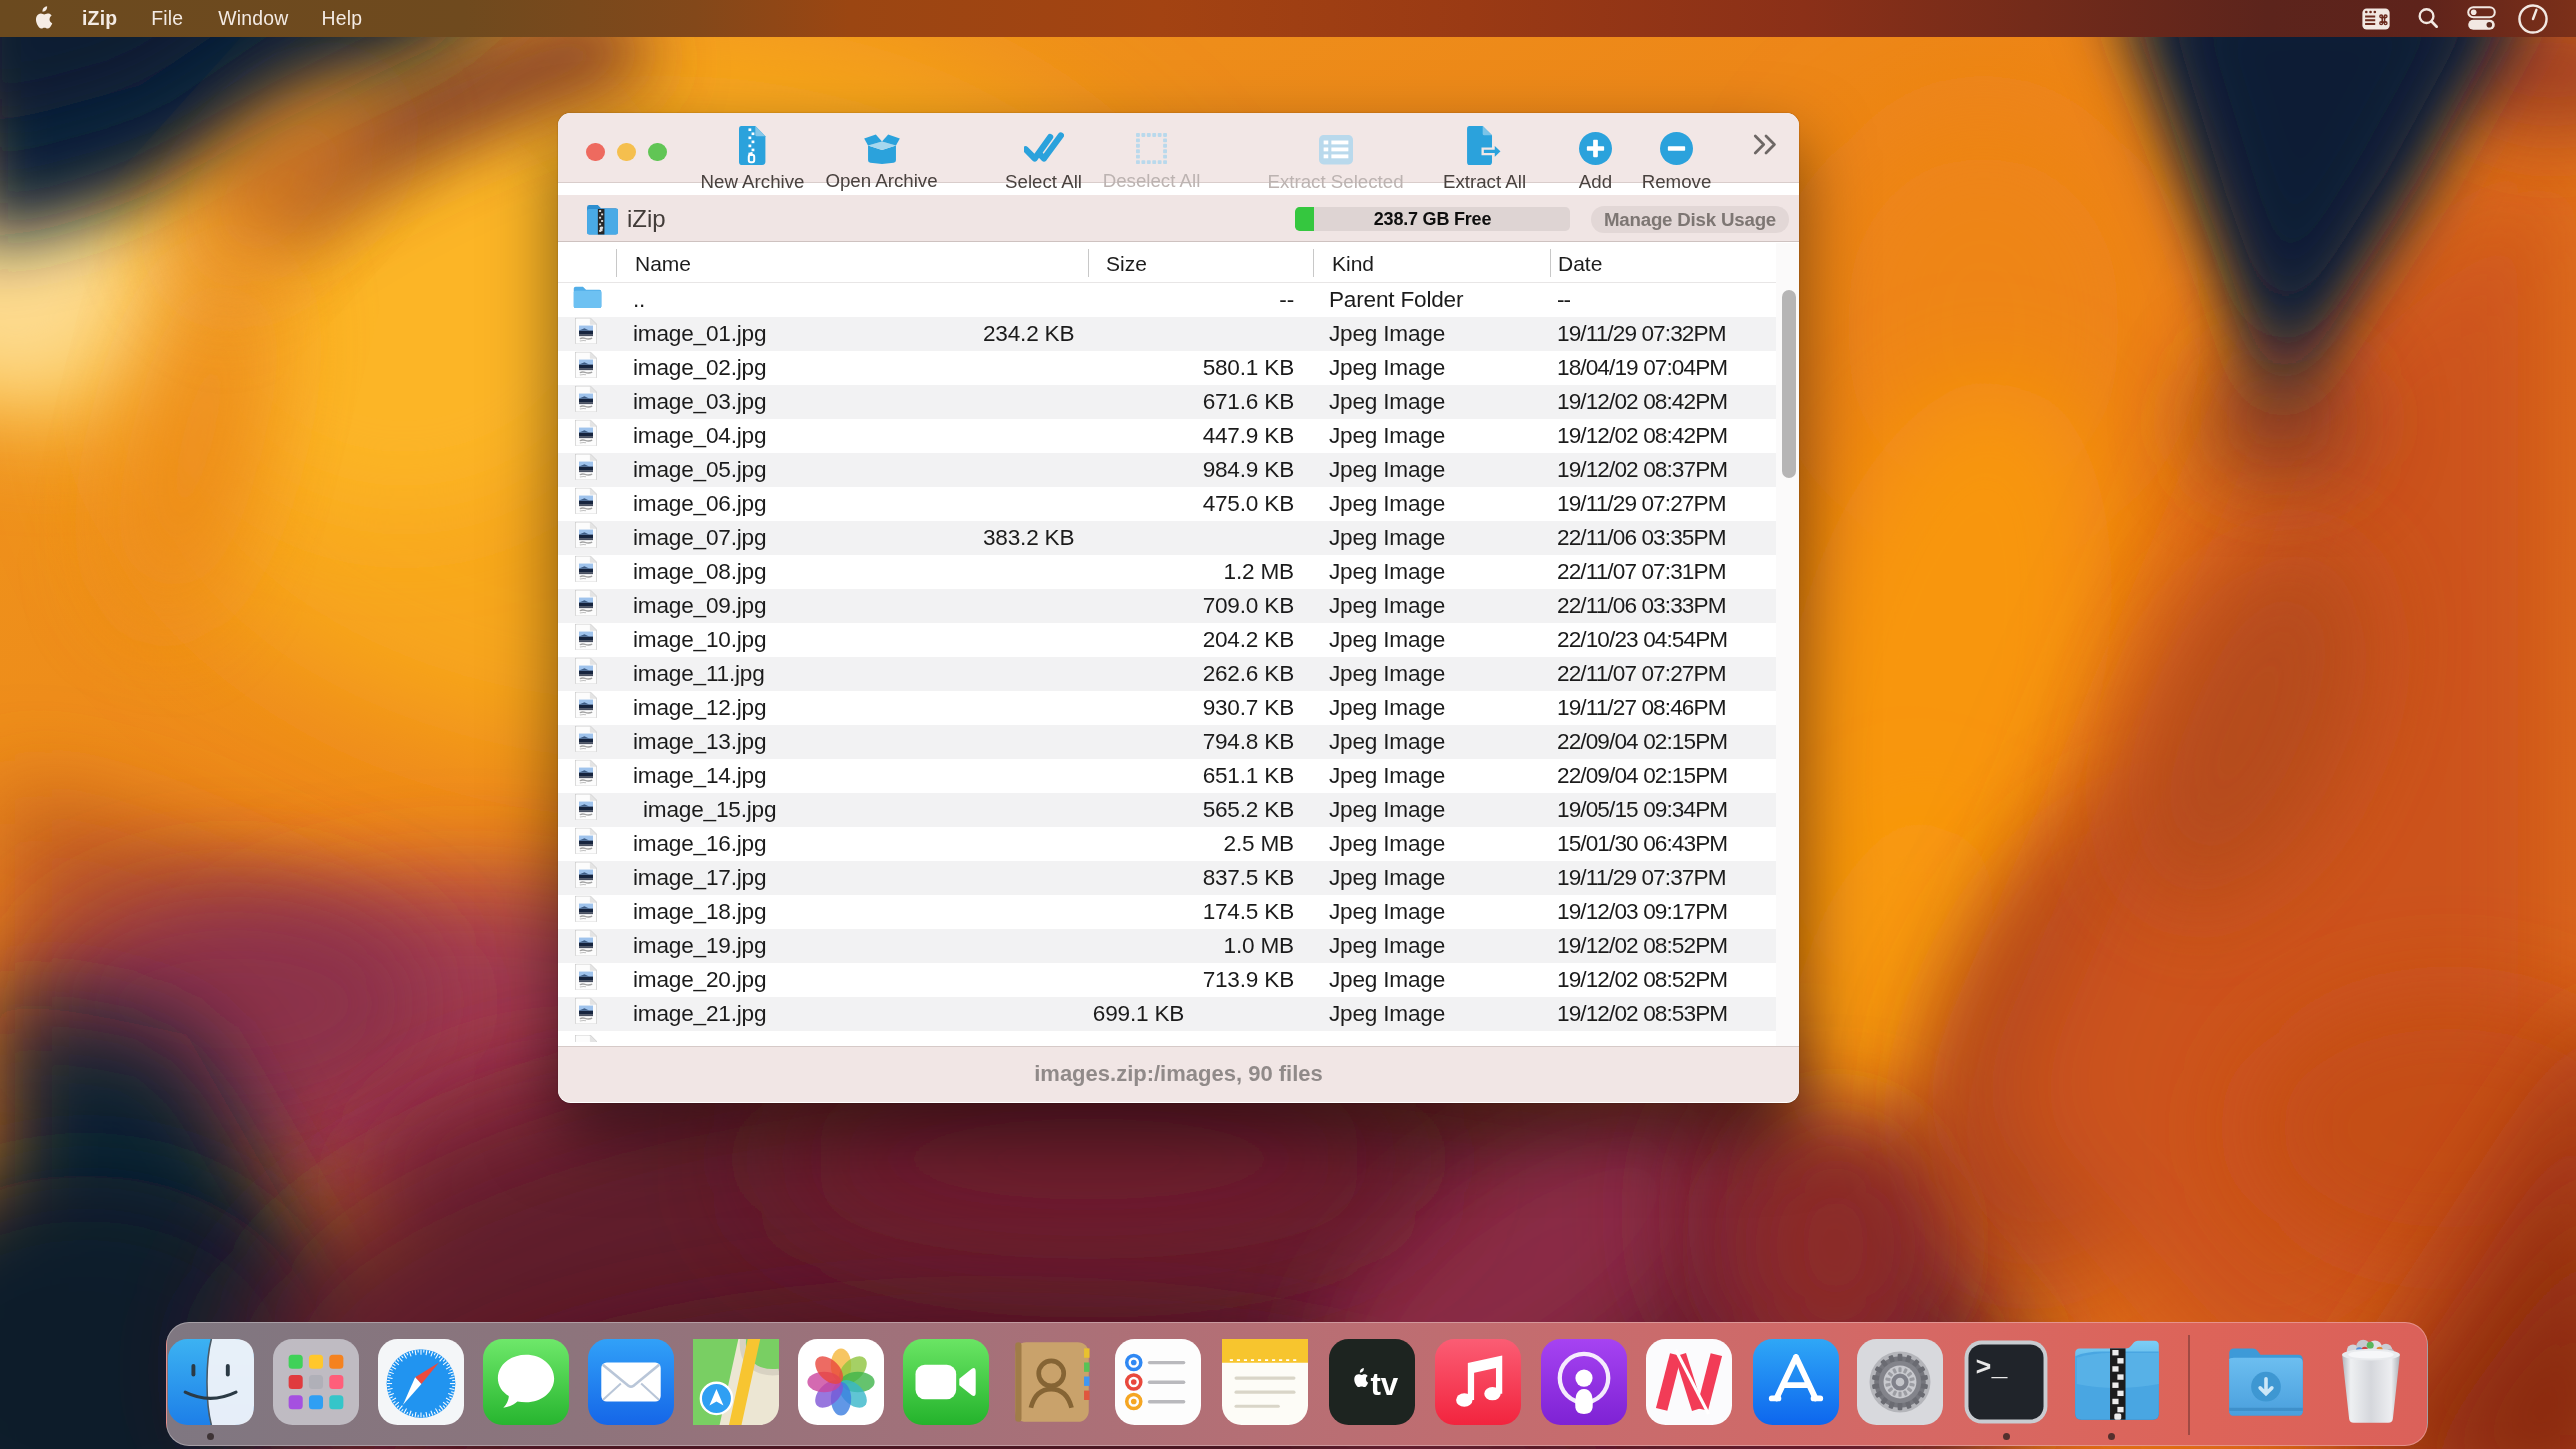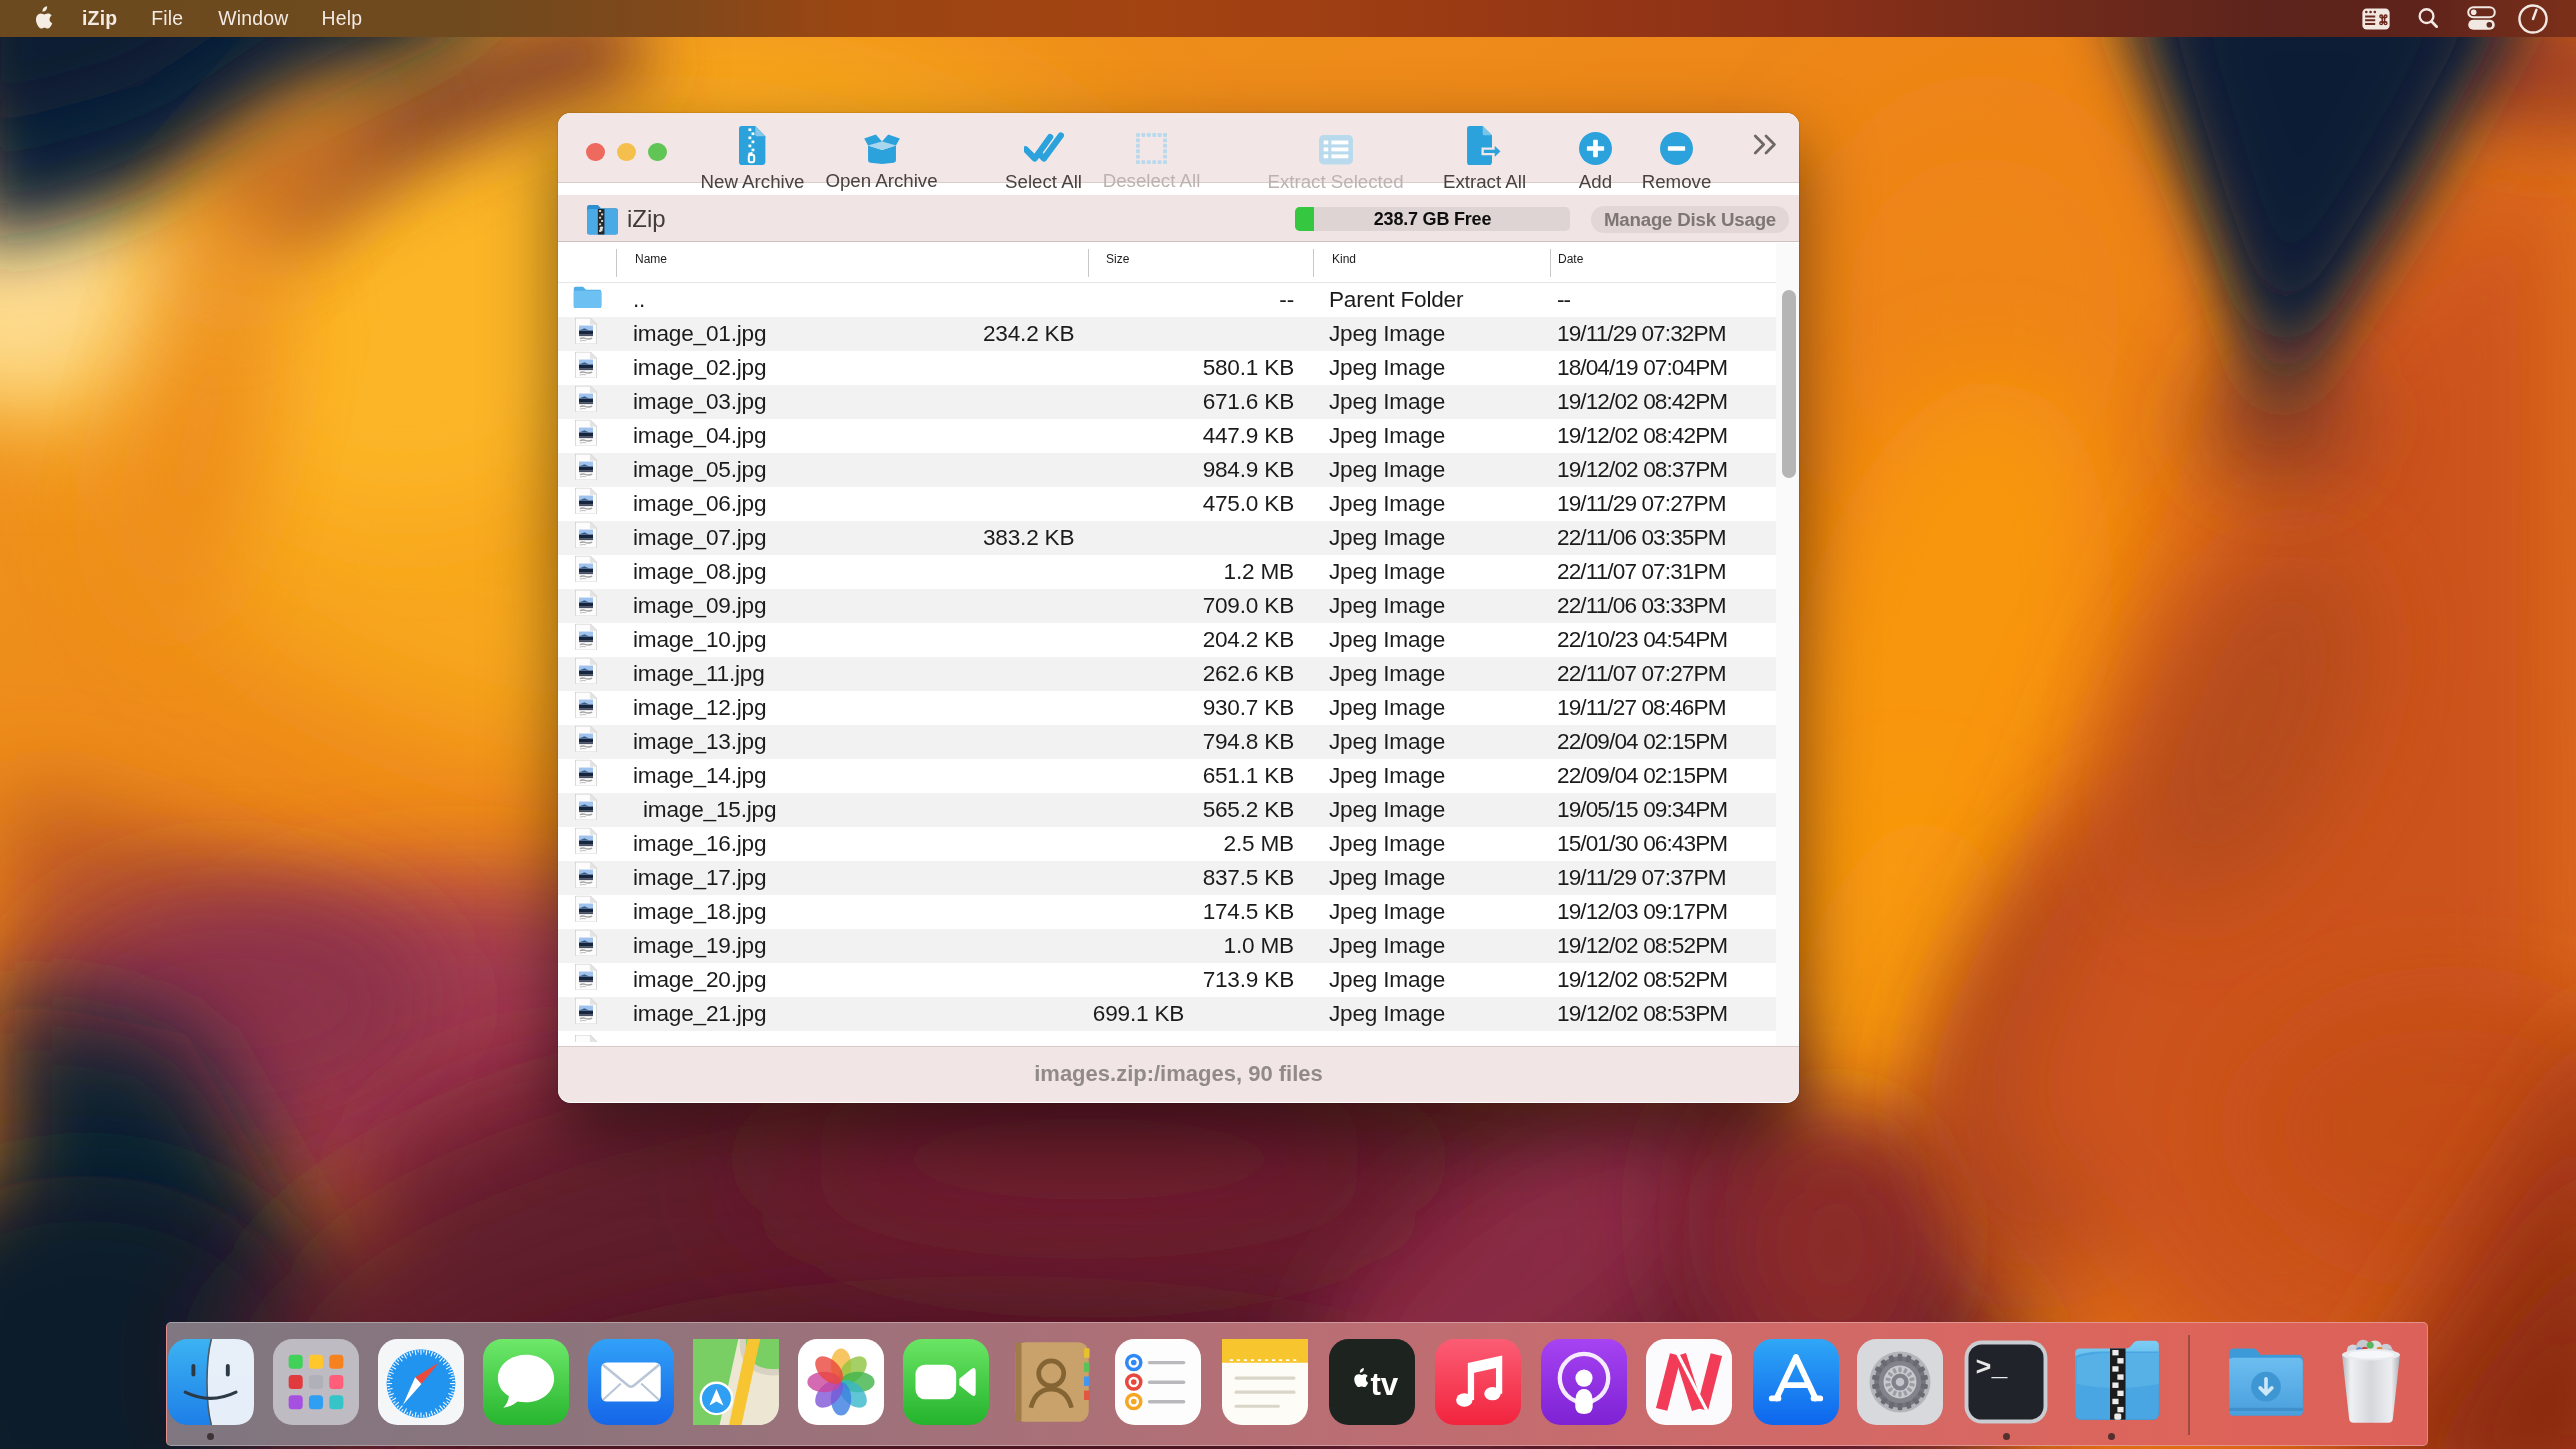--- a/index.html
+++ b/index.html
@@ -19,32 +19,32 @@
 .titem.dis{color:#bcb3b1}
 .titem svg{display:block;margin:0 auto 6.2px}
 #diskrow{position:absolute;left:0;top:82px;width:1241px;height:47px;background:#f0e5e4;border-bottom:0.8px solid #cec2c0}
 #izlabel{position:absolute;left:69px;top:0;height:47px;line-height:47px;font-size:24px;color:#423c39}
 #diskbar{position:absolute;left:737px;top:12.4px;width:275px;height:24px;background:#ded4d3;border-radius:4.7px;overflow:hidden}
 #diskgreen{position:absolute;left:0;top:0;width:19.4px;height:24px;background:#35c73f}
 #disktext{position:absolute;left:0;top:0;width:275px;height:24px;text-align:center;font-weight:bold;font-size:18px;letter-spacing:-0.2px;line-height:25px;color:#0e0e0e}
 #managebtn{position:absolute;left:1033px;top:11px;width:198px;height:27px;background:#e2d7d6;border-radius:13.2px;
  text-align:center;font-size:18.7px;font-weight:bold;letter-spacing:-0.2px;color:#7d7673;line-height:27px}
 #tablewrap{position:absolute;left:0;top:130px;width:1241px;height:803px;background:#fff;overflow:hidden}
-#thead{position:absolute;left:0;top:0;width:1241px;height:40px;background:#fff;font-size:12px;color:#1c1c1c;border-bottom:0.8px solid #e8e6e6;box-sizing:border-box}
+#thead{position:absolute;left:0;top:0;width:1241px;height:40px;background:#fff;font-size:21px;color:#1c1c1c;border-bottom:0.8px solid #e8e6e6;box-sizing:border-box}
 #thead .ht{position:absolute;top:8.6px}
 .vline{position:absolute;top:6.2px;width:0.8px;height:28px;background:#c8c8c8}
 #rows{position:absolute;left:0;top:40px;width:1241px}
 .row{position:relative;width:1241px;height:34px;font-size:22.6px;letter-spacing:-0.2px;color:#1b1b1b}
 .row.alt{background:#f2f2f3}
 .cell{position:absolute;top:50%;transform:translateY(-50%);white-space:pre}
 #scrollgutter{position:absolute;right:0;top:0;width:23px;height:803px;background:#fbfafa}
 #scrollthumb{position:absolute;right:3.1px;top:47px;width:14px;height:188px;background:#b6b5b5;border-radius:7px}
 #statusbar{position:absolute;left:0;top:933px;width:1241px;height:56px;background:#f1e6e5;border-top:0.8px solid #d6cac8;
  border-radius:0 0 12.4px 12.4px;text-align:center;font-size:22px;font-weight:bold;color:#908a89;line-height:54px}
-#dock{position:absolute;left:166px;top:1322px;width:2262px;height:124px;border-radius:5px;
+#dock{position:absolute;left:166px;top:1322px;width:2262px;height:124px;border-radius:23px;
  background:linear-gradient(90deg,#7f7781 0%,#8d747c 18%,#a1717a 33%,#b56f75 48%,#c66c6e 62%,#d66864 78%,#dd6459 90%,#db615a 100%);
  border:1.2px solid rgba(255,255,255,0.30)}
 .dicon{position:absolute;top:16.3px;width:86px;height:86px}
 .ddot{position:absolute;top:110px;width:7px;height:7px;border-radius:50%;background:rgba(40,30,30,0.75)}
 #ddiv{position:absolute;left:2021px;top:12.4px;width:1.6px;height:100px;background:rgba(70,35,35,0.4)}
 </style></head>
 <body>
 <div id="stage">
 
 <svg id="wp" width="2576" height="1450" viewBox="0 0 3312 1864" preserveAspectRatio="none">

